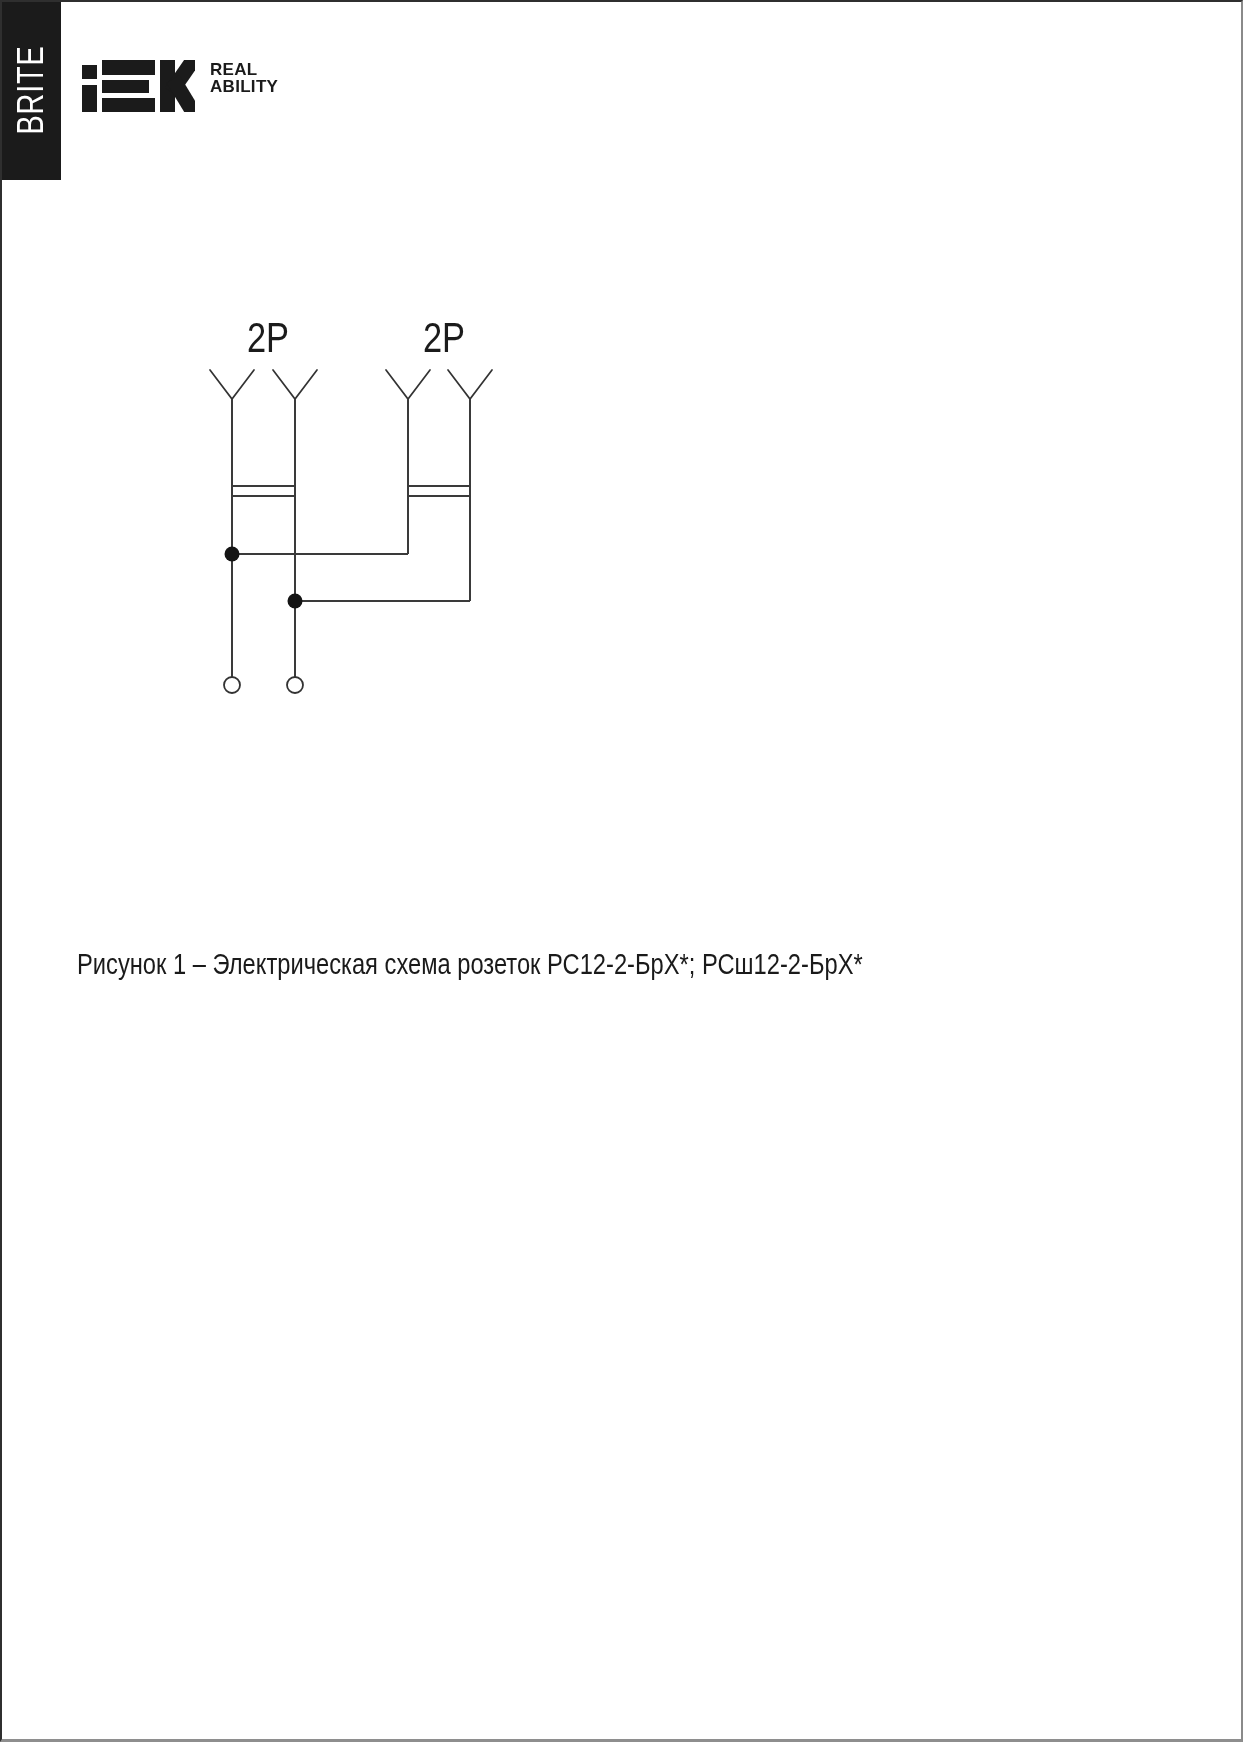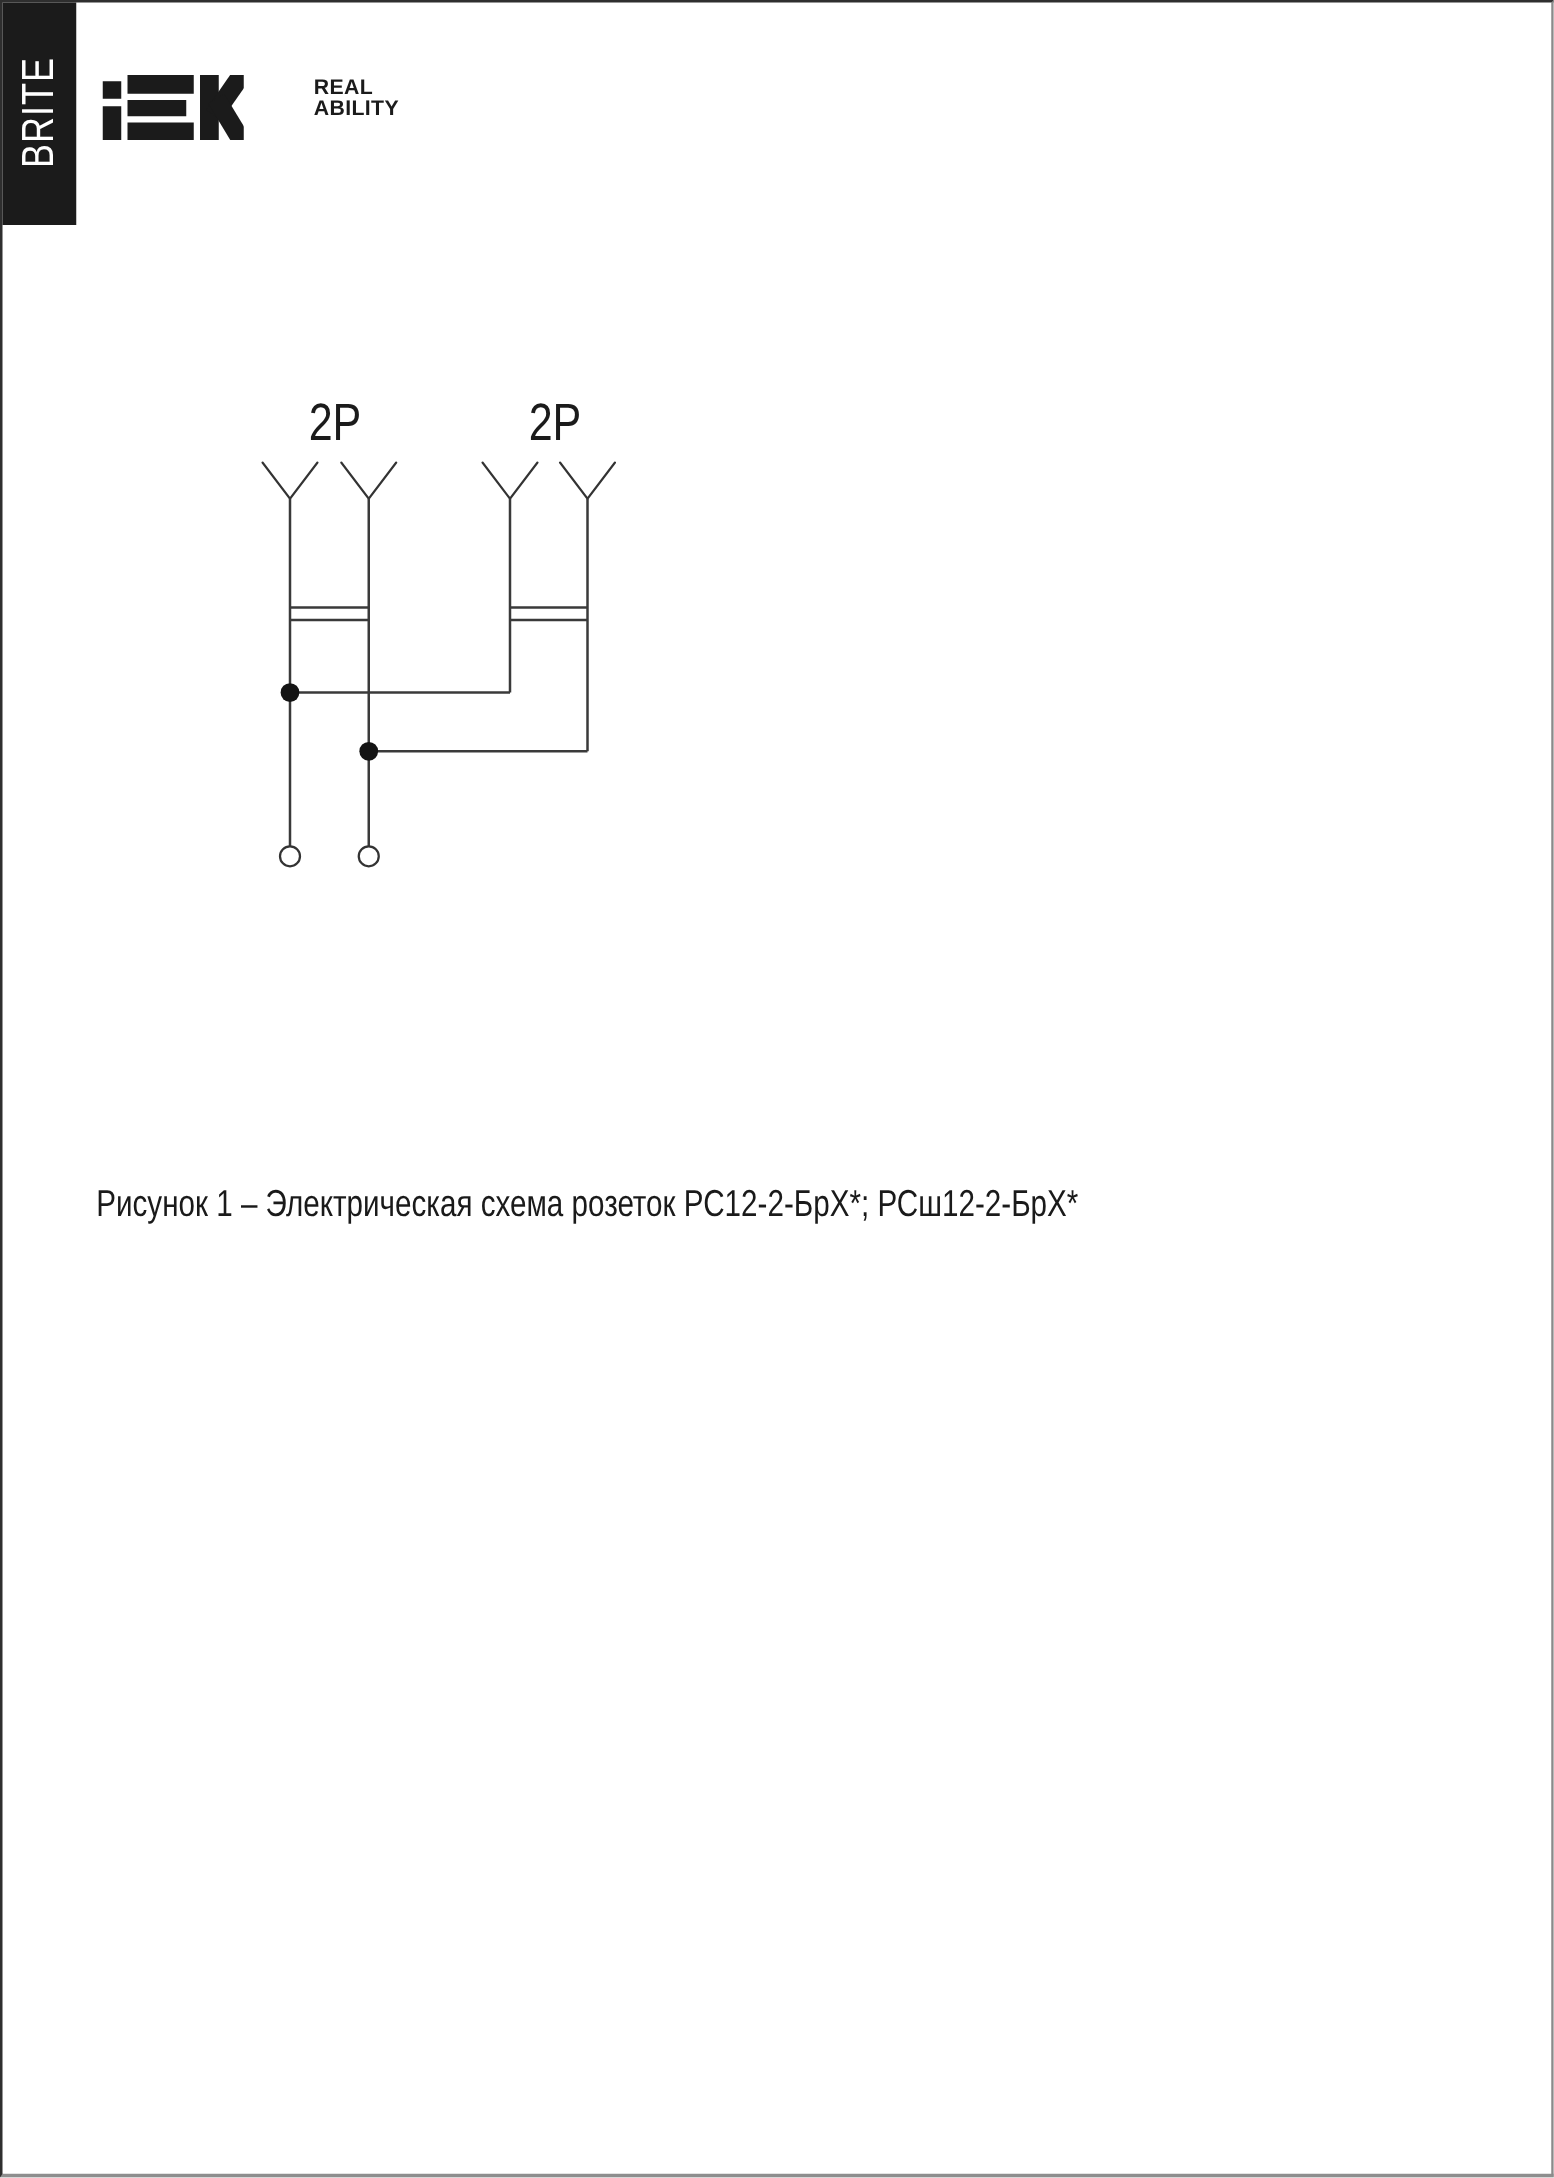--- a/index.html
+++ b/index.html
@@ -30,21 +30,21 @@
     letter-spacing:1px;
     white-space:nowrap;
     transform:rotate(-90deg) scaleX(0.8);
   }
   
   .iek-logo{position:absolute;left:80px;top:57px;width:115px;height:54px;}
   .tagline{
     position:absolute;left:208px;top:59px;
     display:flex;flex-direction:column;
     font-weight:bold;font-size:17px;line-height:17px;
-    letter-spacing:0.3px;color:#1b1b1b;margin-left:41px;
+    letter-spacing:0.3px;color:#1b1b1b;
   }
   
   .diagram{position:absolute;left:150px;top:250px;width:400px;height:480px;}
   .wire{stroke:#3a3a3a;stroke-width:2;fill:none;}
   .fork{stroke:#333333;stroke-width:1.7;fill:none;stroke-linecap:round;}
   .junction{fill:#141414;stroke:none;}
   .terminal{fill:#ffffff;stroke:#333333;stroke-width:1.8;}
   .pole-label{font-family:"Liberation Sans",sans-serif;font-size:42px;fill:#1b1b1b;}
   
   .caption{

